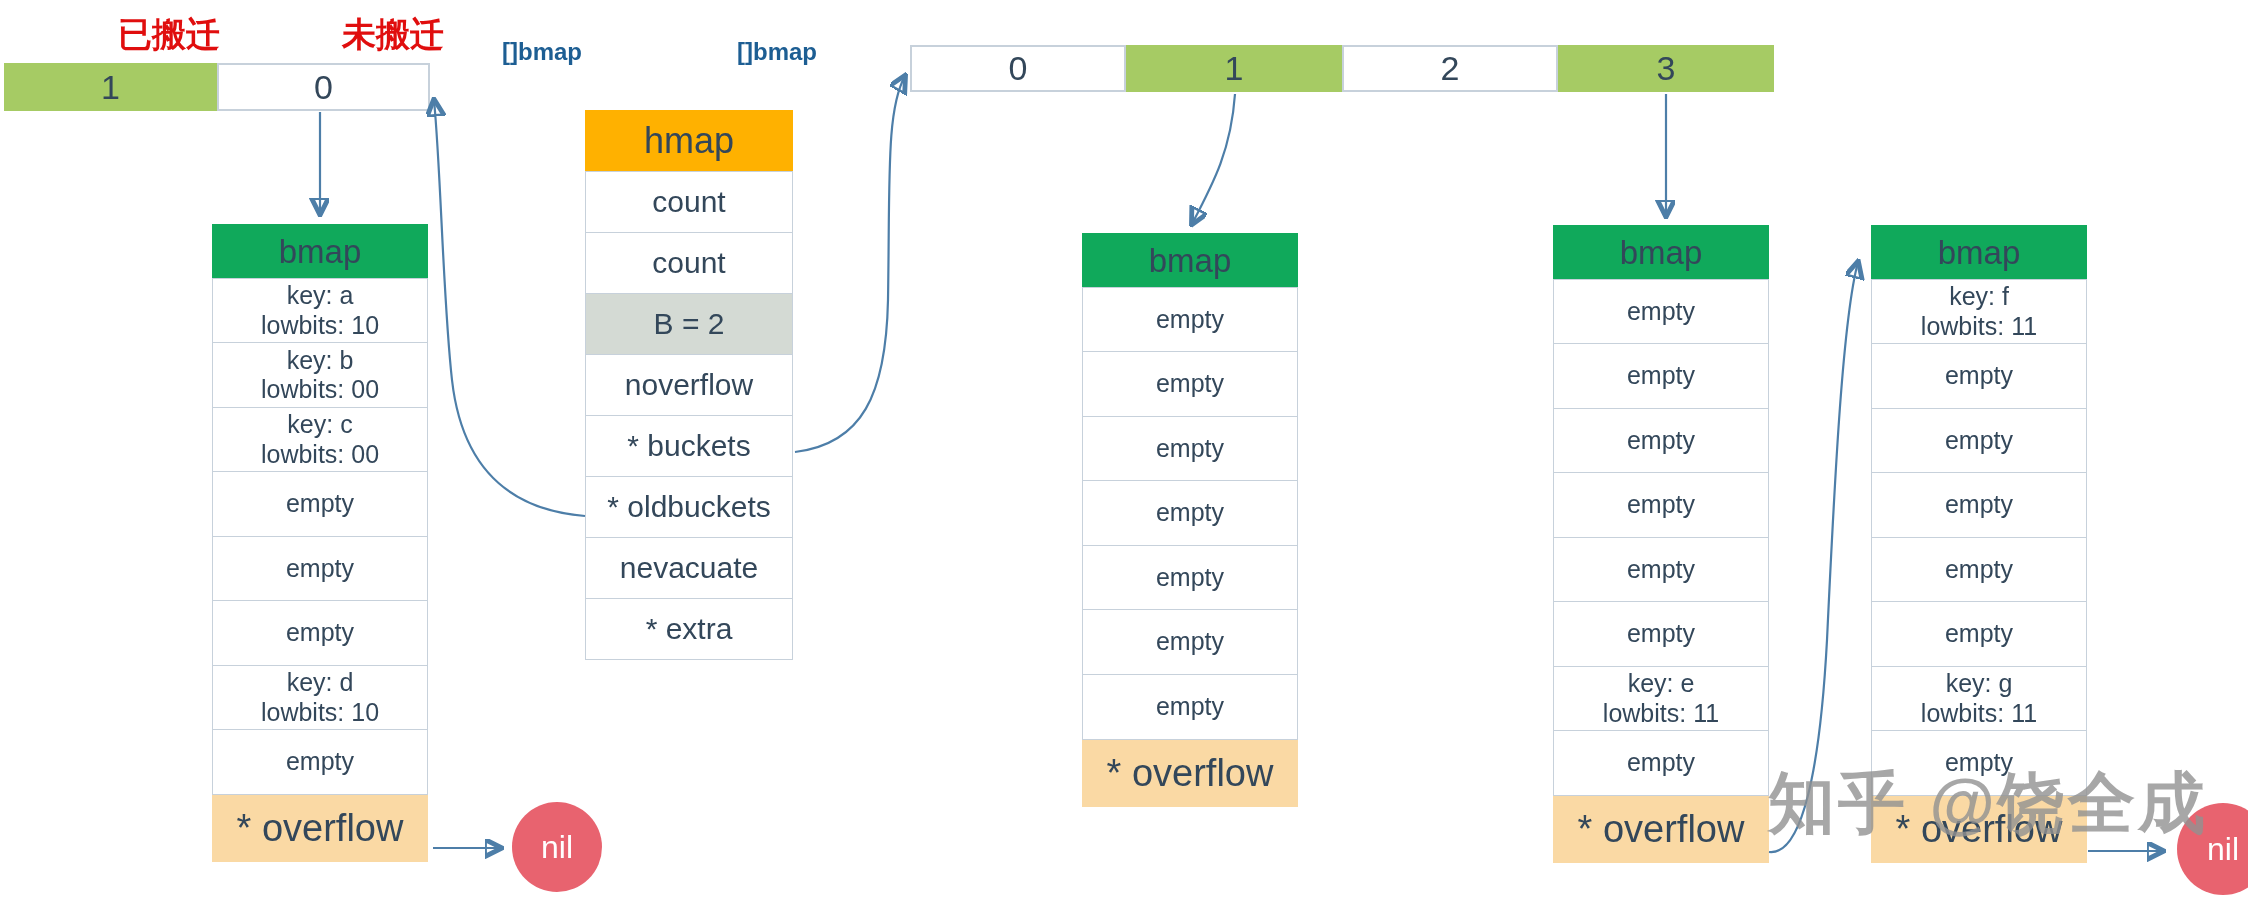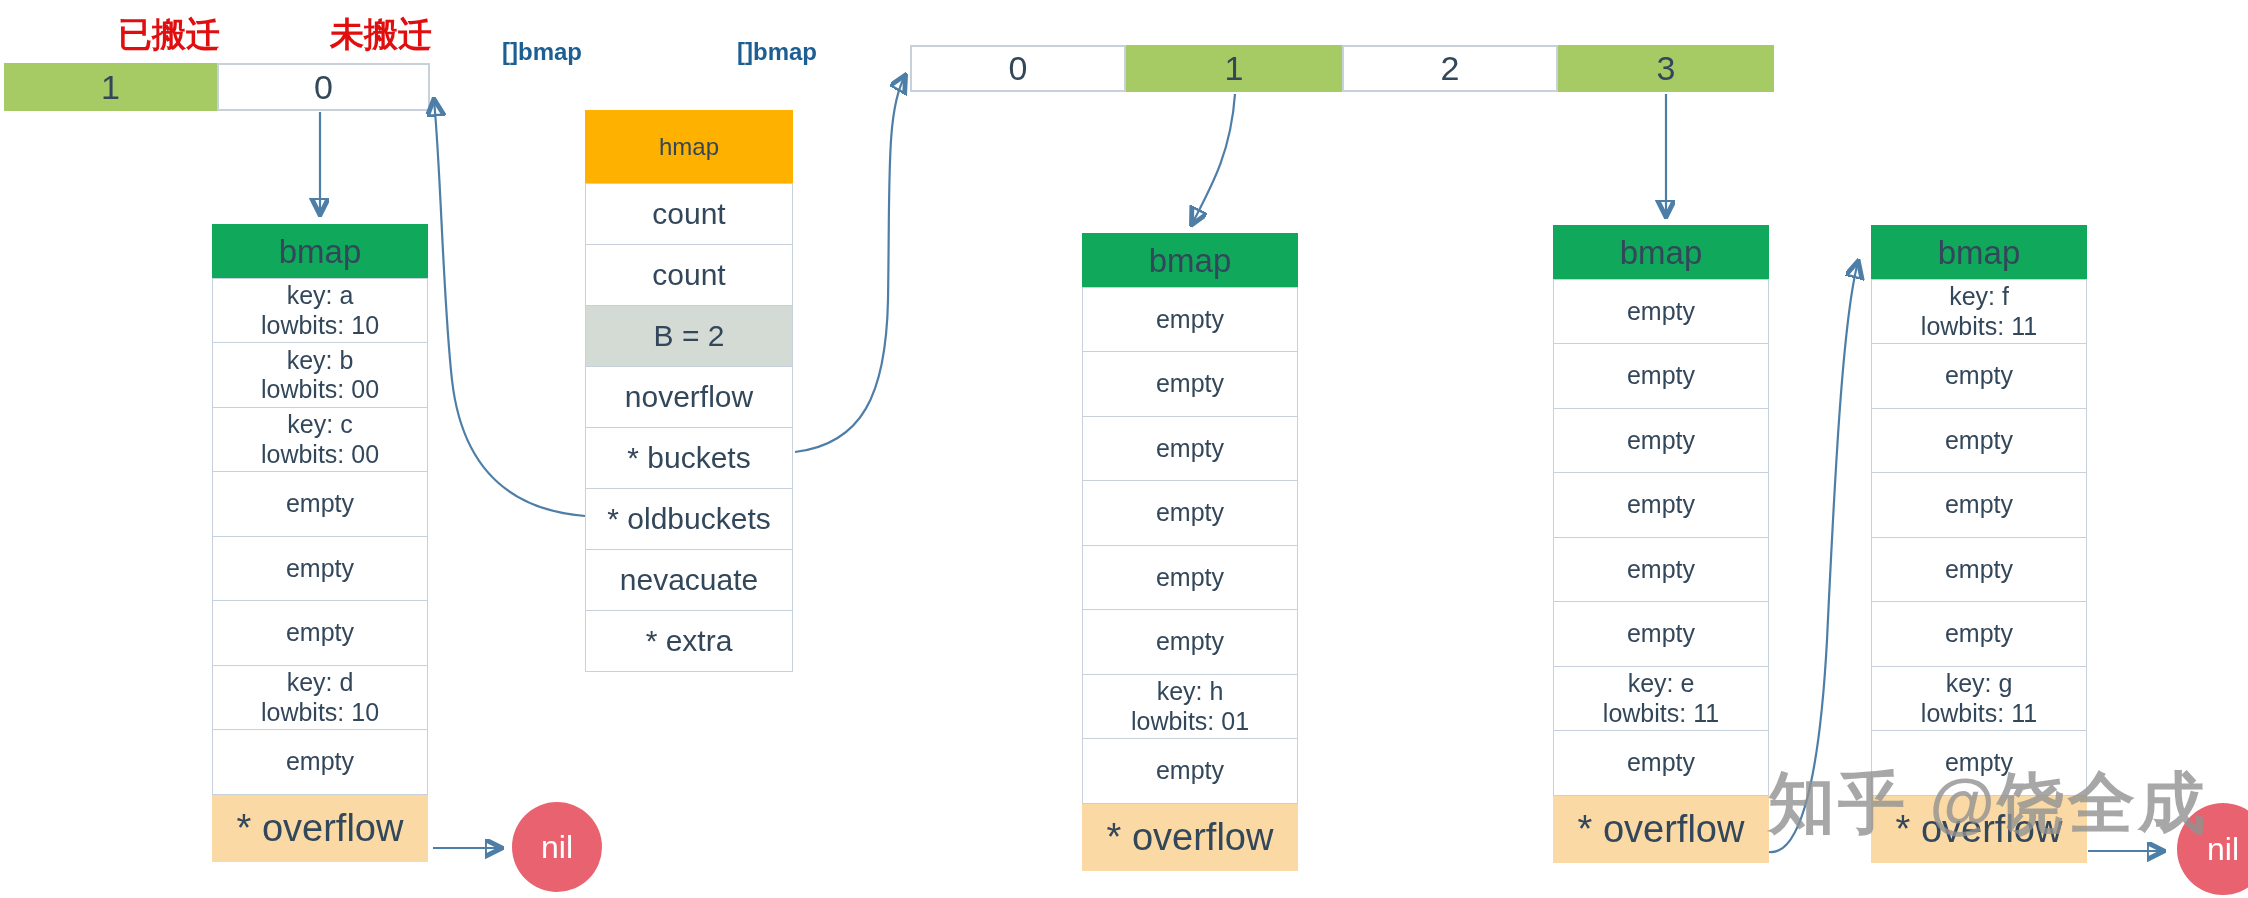--- a/index.html
+++ b/index.html
@@ -18,22 +18,22 @@
     font-size:24px;font-weight:600;color:var(--slice-label-blue);}
 
   .barray{position:absolute;display:flex;}
   .acell{height:48px;display:flex;align-items:center;justify-content:center;
     font-size:34px;background:#fff;border:2px solid var(--border-gray);box-sizing:border-box;}
   .acell.hl{background:var(--migrated-green);border-color:var(--migrated-green);}
   #old-array .acell{width:213px;}
   #new-array .acell{width:216px;height:47px;}
 
   .struct{position:absolute;left:585px;top:110px;width:208px;display:flex;flex-direction:column;}
-  .sheader{height:74px;background:var(--hmap-orange);display:flex;align-items:center;justify-content:center;
-    font-size:24px;}
+  .sheader{height:62px;background:var(--hmap-orange);display:flex;align-items:center;justify-content:center;
+    font-size:36px;}
   .srow{height:62.5px;background:#fff;border:1.5px solid var(--border-gray);margin-top:-1.5px;
     box-sizing:border-box;display:flex;align-items:center;justify-content:center;font-size:30px;}
   .srow.hl{background:var(--b-row-gray);}
 
   .bucket{position:absolute;width:216px;display:flex;flex-direction:column;z-index:10;}
   .bheader{height:55px;background:var(--bmap-green);display:flex;align-items:center;justify-content:center;
     font-size:33px;}
   .slot{height:66px;background:#fff;border:1.5px solid var(--border-gray);margin-top:-1.5px;
     box-sizing:border-box;display:flex;flex-direction:column;align-items:center;justify-content:center;
     font-size:25px;line-height:1.18;}
@@ -50,21 +50,21 @@
 
   .watermark{position:absolute;left:1768px;top:758px;z-index:60;font-size:67px;font-weight:bold;
     color:rgba(145,145,145,0.8);letter-spacing:3px;white-space:nowrap;}
 </style>
 </head>
 <body>
 
 <div id="canvas">
 
   <div class="legend-label" style="left:0px;">已搬迁</div>
-  <div class="legend-label" style="left:212px;">未搬迁</div>
+  <div class="legend-label" style="left:224px;">未搬迁</div>
 
   <div class="slice-label" style="left:452px;">[]bmap</div>
   <div class="slice-label" style="left:687px;">[]bmap</div>
 
   <div id="old-array" class="barray" style="left:4px;top:63px;">
       <div class="acell hl">1</div>
       <div class="acell">0</div>
     </div>
 
   <div id="new-array" class="barray" style="left:910px;top:45px;">
@@ -132,24 +132,20 @@
         <div>empty</div>
       </div>
       <div class="slot">
         <div>empty</div>
       </div>
       <div class="slot">
         <div>empty</div>
       </div>
       <div class="slot">
         <div>empty</div>
-      </div>
-      <div class="slot">
-        <div>key: h</div>
-        <div>lowbits: 01</div>
       </div>
       <div class="slot">
         <div>empty</div>
       </div>
       <div class="boverflow">* overflow</div>
     </div>
   <div class="bucket" style="left:1553px;top:225px;">
       <div class="bheader">bmap</div>
       <div class="slot">
         <div>empty</div>

